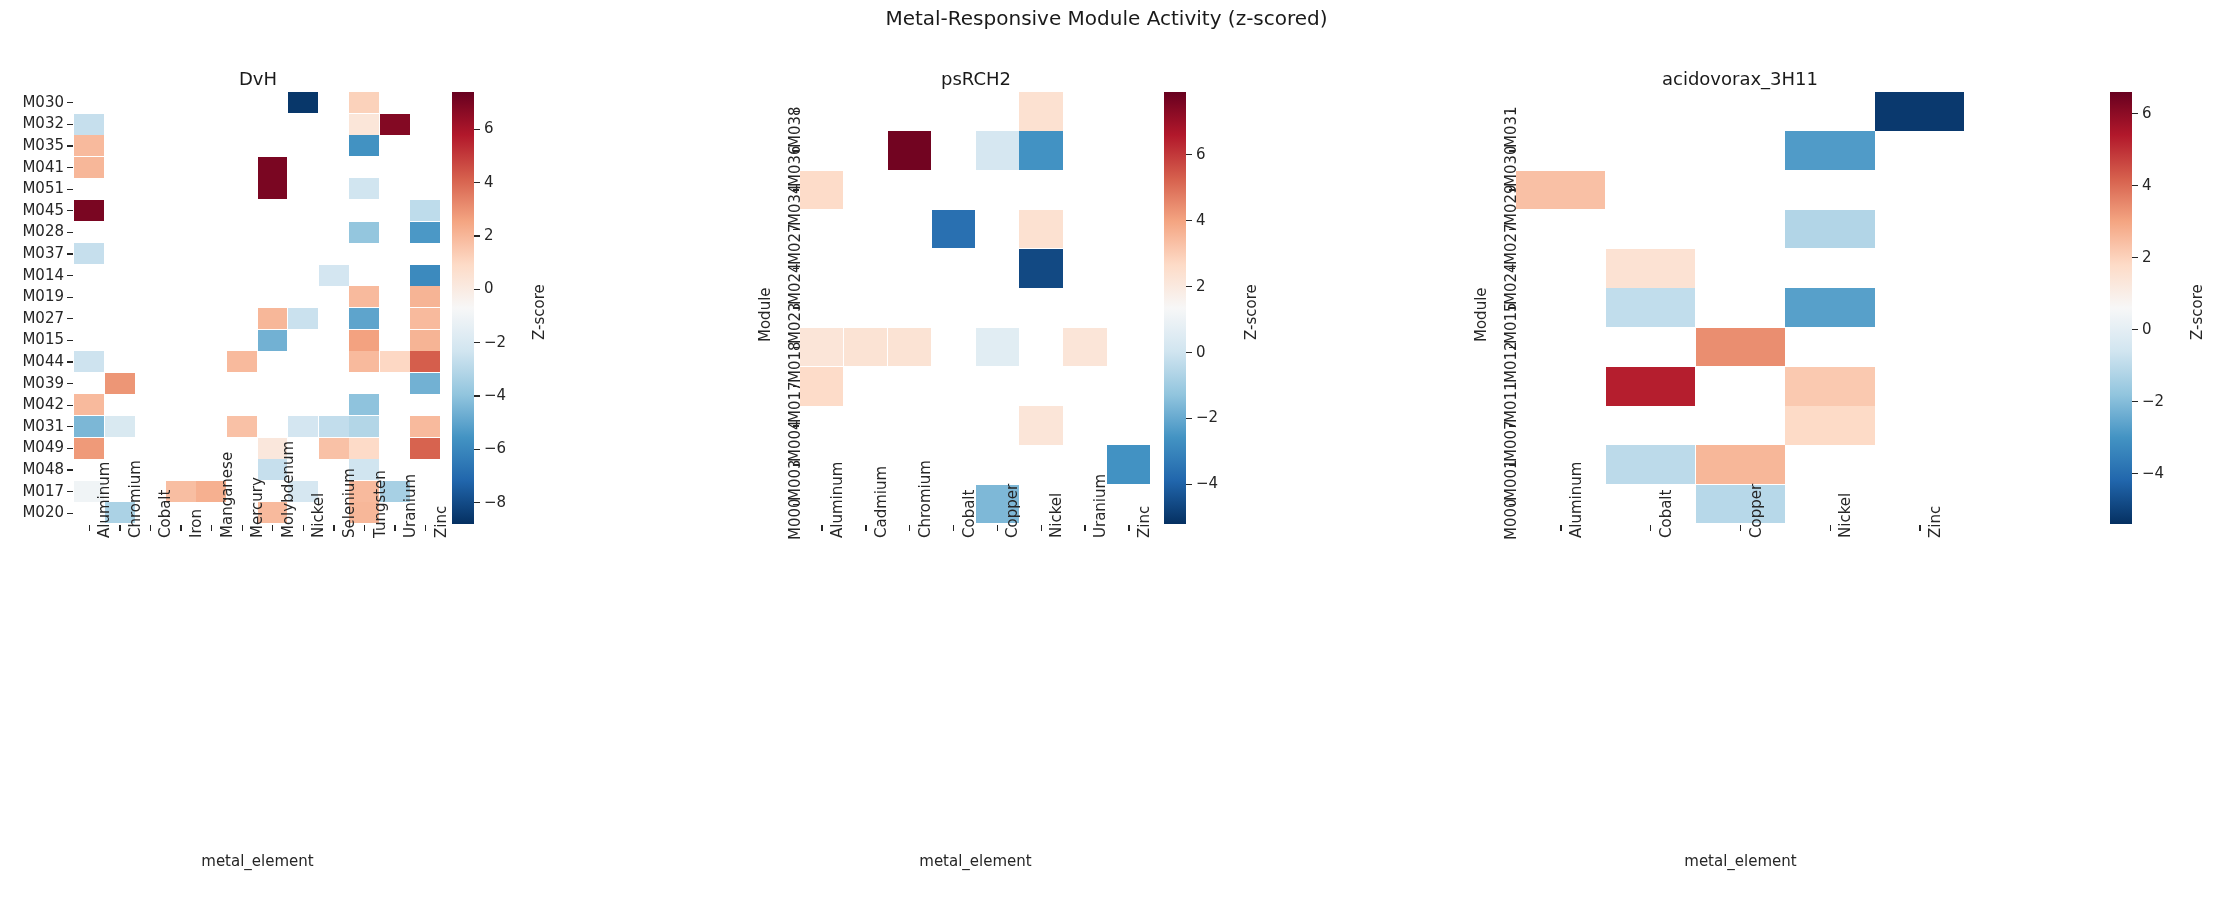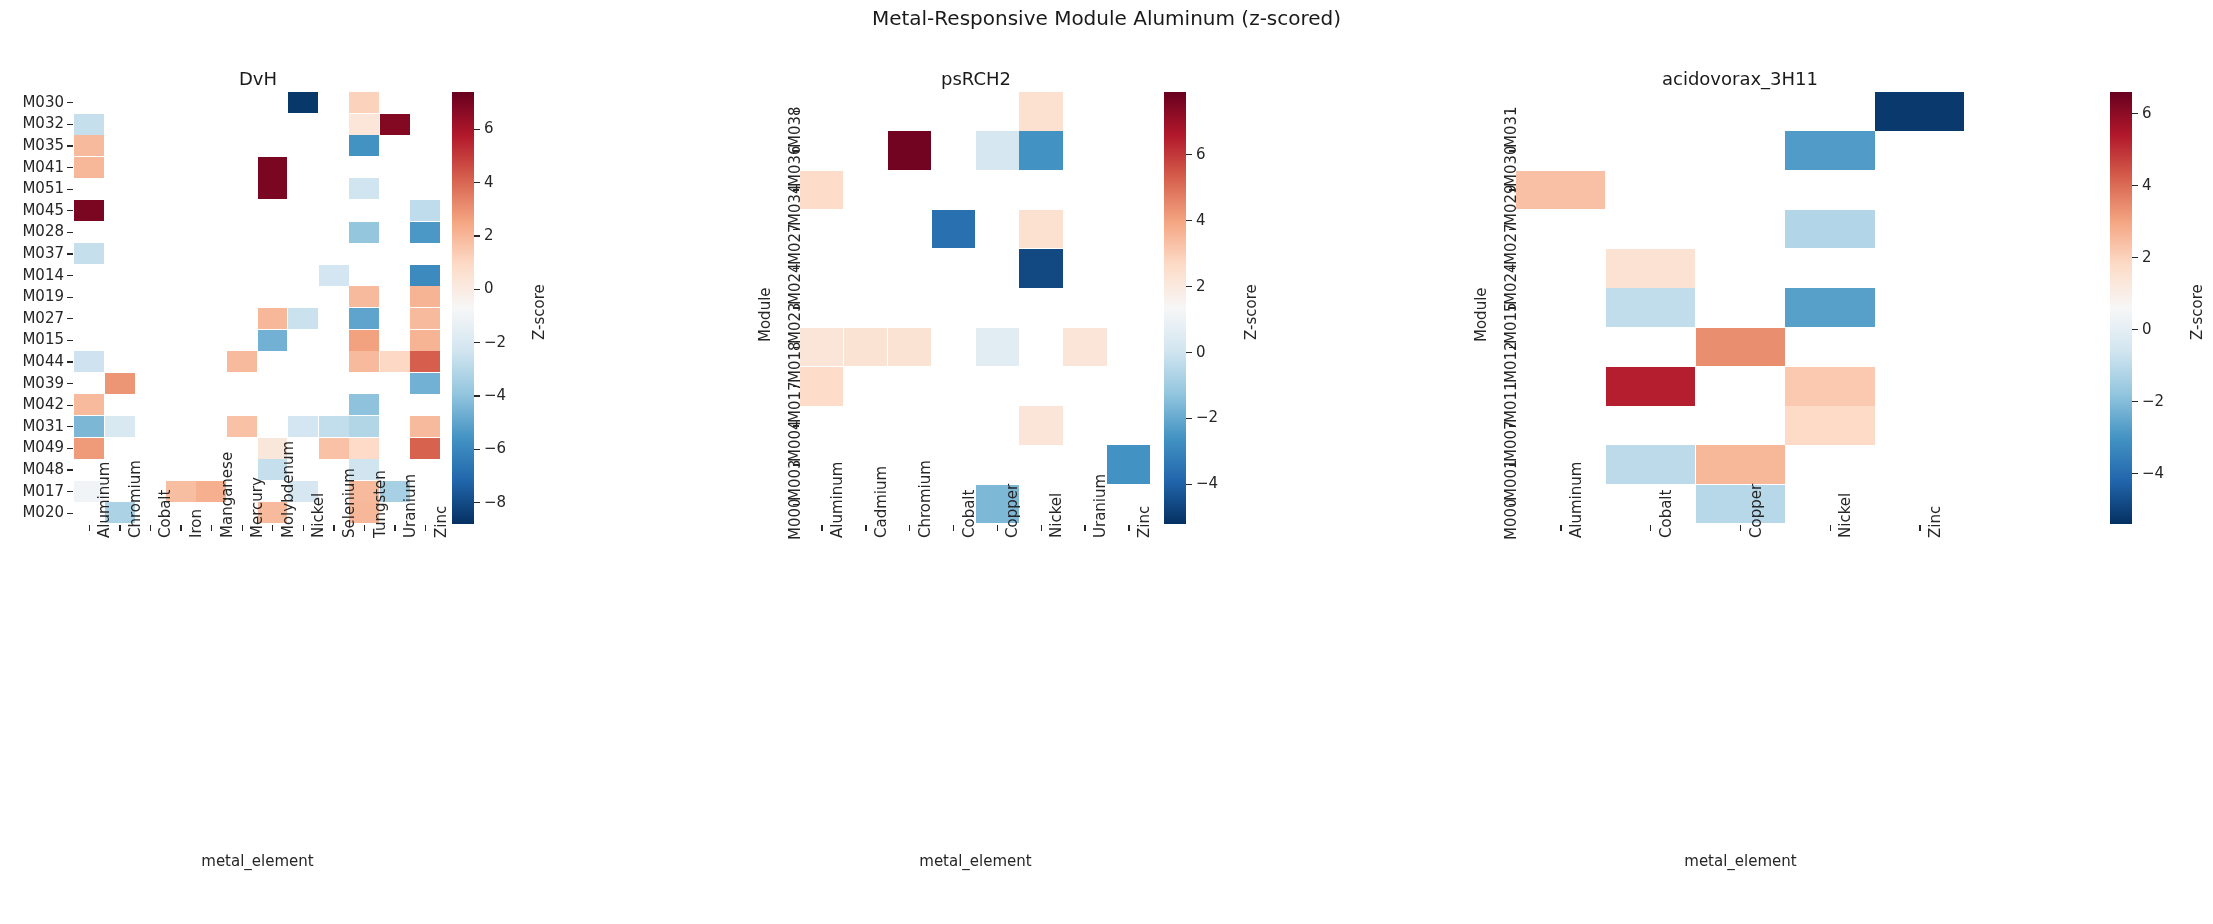--- a/index.html
+++ b/index.html
@@ -51,21 +51,21 @@
   .cbar-title{
     position:absolute;font-size:15px;color:#262626;white-space:nowrap;
     transform-origin:0 0;transform:rotate(-90deg);
   }
 </style>
 </head>
 <body>
 
 <div class="page">
 
-  <div class="suptitle">Metal-Responsive Module Aluminum (z-scored)</div>
+  <div class="suptitle">Metal-Responsive Module Activity (z-scored)</div>
 
   <div id="panels">
       <div class="panel" style="left: 0px;">
         <div class="panel-title" style="left: 58px; top: 68px; width: 400px;">DvH</div>
         <div class="grid" style="left: 74px; top: 92px; width: 367px; height: 432px;">
           <div class="cell" title="M030 / Nickel = -8.6" style="left: 214.083px; top: 0px; width: 29.9833px; height: 21px; background: rgb(8, 55, 106);"></div>
           <div class="cell" title="M030 / Tungsten = 1.2" style="left: 275.25px; top: 0px; width: 29.9833px; height: 21px; background: rgb(251, 210, 187);"></div>
           <div class="cell" title="M032 / Aluminum = -2.6" style="left: 0px; top: 21.6px; width: 29.9833px; height: 21px; background: rgb(198, 223, 237);"></div>
           <div class="cell" title="M032 / Tungsten = 0.3" style="left: 275.25px; top: 21.6px; width: 29.9833px; height: 21px; background: rgb(251, 230, 217);"></div>
           <div class="cell" title="M032 / Uranium = 6.8" style="left: 305.833px; top: 21.6px; width: 29.9833px; height: 21px; background: rgb(131, 9, 35);"></div>

